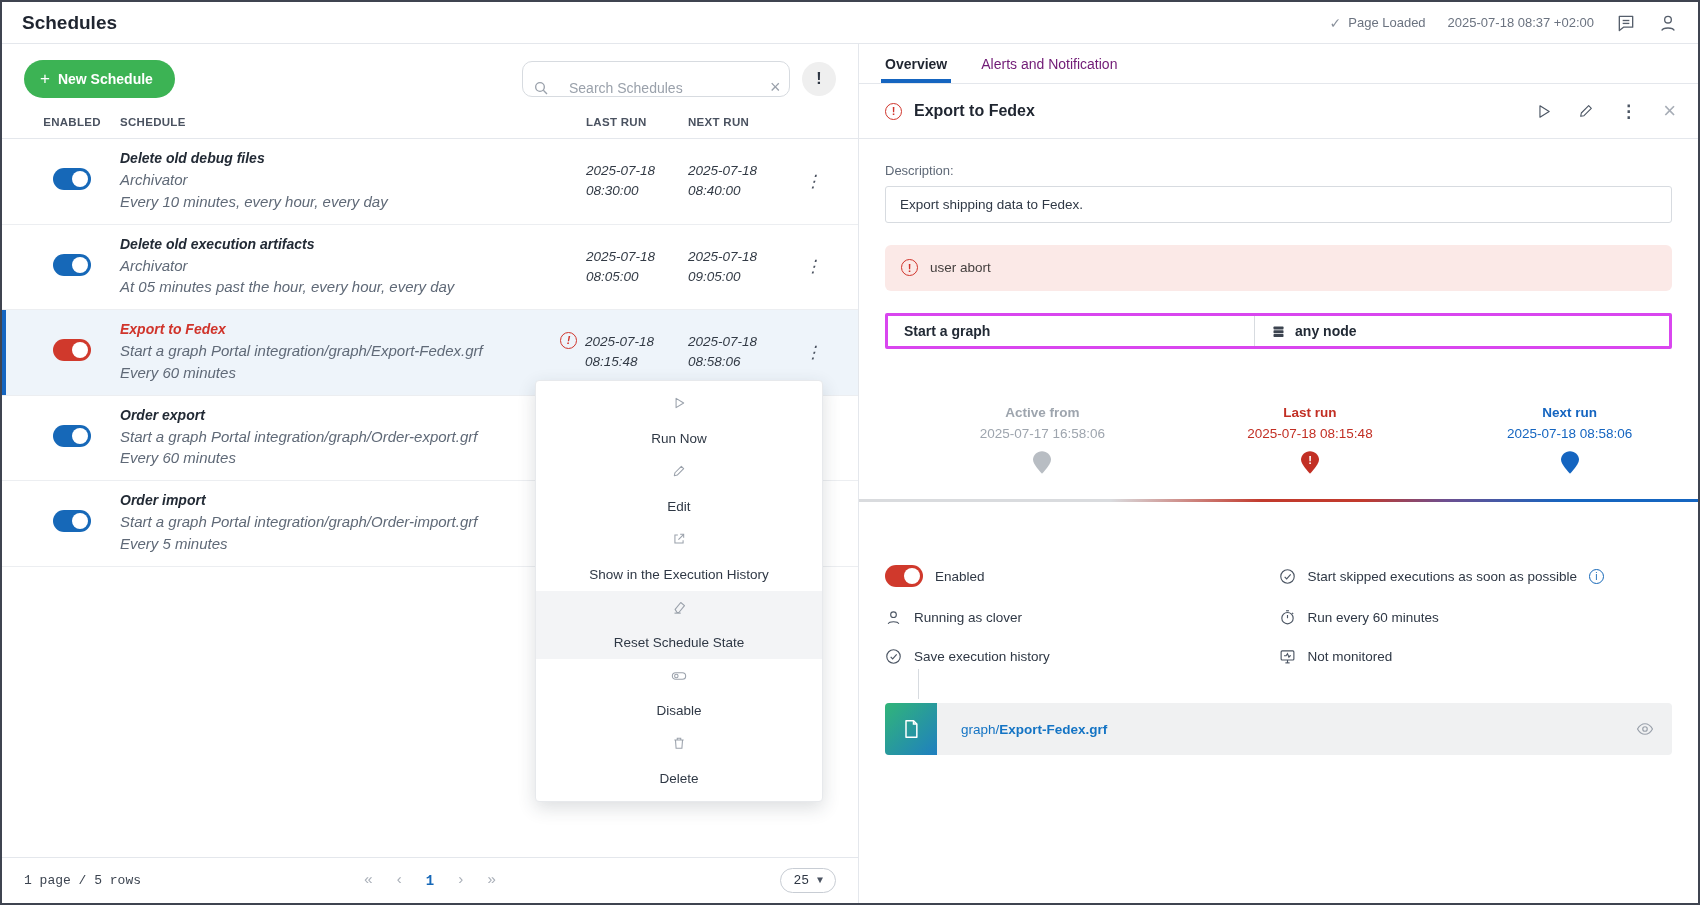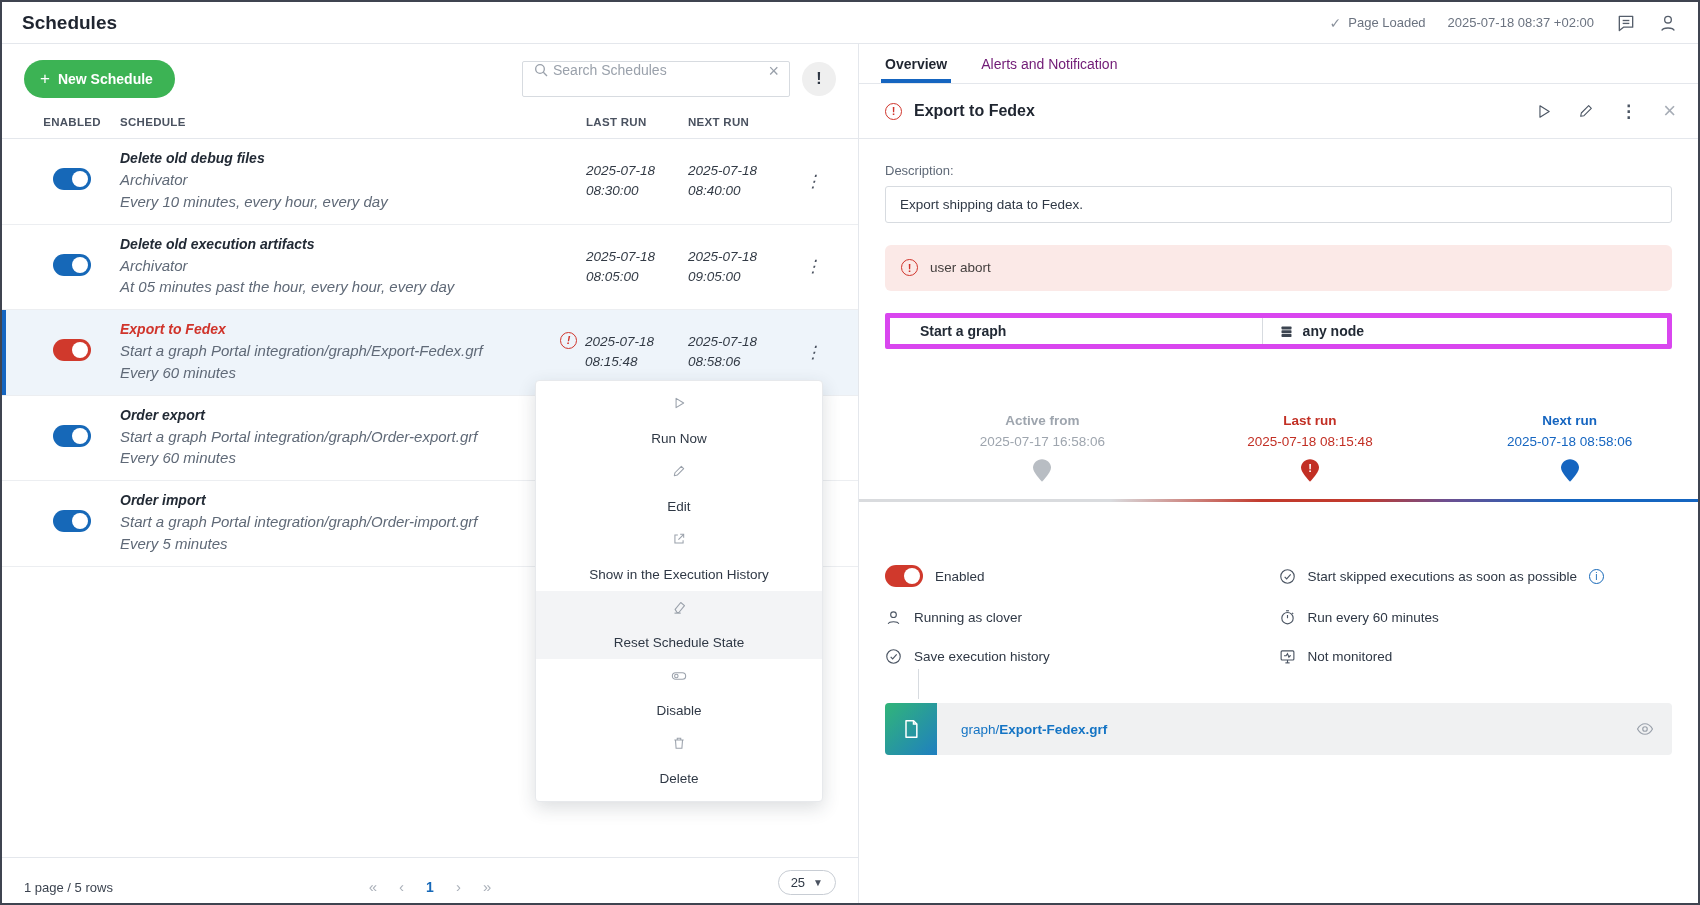--- a/index.html
+++ b/index.html
@@ -17,21 +17,21 @@
   
   .panes { flex:1; display:flex; min-height:0; }
   .left-pane { width:857px; flex:0 0 857px; border-right:1px solid #e4e7ec; display:flex; flex-direction:column; position:relative; }
   .right-pane { flex:1; display:flex; flex-direction:column; overflow:hidden; }
 
   
   .left-toolbar { display:flex; align-items:center; justify-content:space-between; padding:16px 22px 10px 22px; }
   .btn-new { display:flex; align-items:center; gap:8px; background:#3cb354; color:#fff; border:none; font-weight:bold; font-size:14px; padding:9px 22px 9px 16px; border-radius:19px; cursor:pointer; }
   .btn-new .plus { font-size:17px; font-weight:normal; }
   .search-wrap { display:flex; align-items:center; gap:12px; }
-  .search-box { display:flex; align-items:flex-start; width:268px; height:36px; border:1px solid #d7dbe0; border-radius:2px; padding:0 10px; gap:4px; }
+  .search-box { display:flex; align-items:flex-end; width:268px; height:36px; border:1px solid #d7dbe0; border-radius:10px; padding:0 10px; gap:20px; }
   .search-box input { border:none; outline:none; flex:1; font-size:14px; color:#333; font-family:"Liberation Sans", sans-serif; }
   .search-box input::placeholder { color:#9aa1ab; }
   .clear-x { color:#9aa1ab; font-size:18px; cursor:pointer; line-height:1; }
   .warn-round-btn { width:34px; height:34px; border-radius:50%; background:#efefef; border:none; font-weight:bold; font-size:16px; color:#2d3542; cursor:pointer; }
 
   
   .grid-cols { display:grid; grid-template-columns:96px 1fr 102px 102px 46px; align-items:center; }
   .table-head { padding:8px 22px 10px 22px; border-bottom:1px solid #e4e7ec; }
   .table-head span { font-size:11.5px; font-weight:bold; color:#4a5260; letter-spacing:.3px; }
   .rows { flex:1; overflow:hidden; }
@@ -54,21 +54,21 @@
   .toggle--danger { background:#d0392c; } .toggle--danger::after { right:3px; }
   .toggle-cell { text-align:center; }
 
   
   .ctx-menu { position:absolute; left:533px; top:336px; width:288px; background:#fff; border:1px solid #e7e9ec; border-radius:4px; box-shadow:0 6px 18px rgba(40,50,60,.16); padding:6px 0; z-index:30; }
   .ctx-item { display:flex; align-items:center; gap:18px; padding:9px 18px; font-size:13.5px; color:#2f3845; cursor:pointer;flex-direction:column; }
   .ctx-item--hover { background:#f3f4f6; }
   .ctx-item .ci { width:17px; display:flex; justify-content:center; color:#9aa1ab; flex:0 0 17px; }
 
   
-  .left-footer { flex:0 0 46px; border-top:1px solid #e4e7ec; display:flex; align-items:flex-end; padding:8px 22px; font-size:13px; color:#3c4450; position:relative; }
+  .left-footer { flex:0 0 46px; border-top:1px solid #e4e7ec; display:flex; align-items:center; padding:8px 22px; font-size:13px; color:#3c4450; position:relative;font-family:Liberation Mono, monospace; }
   .pager { position:absolute; left:50%; transform:translateX(-50%); display:flex; align-items:center; gap:22px; color:#aab0b9; font-size:15px; }
   .pager .pg-num { color:#1668b8; font-weight:bold; font-size:14px; }
   .page-size { margin-left:auto; border:1px solid #c8cdd4; border-radius:15px; padding:4px 12px; font-size:13px; color:#2f3845; display:flex; gap:8px; align-items:center; cursor:pointer; }
 
   
   .tabs { display:flex; gap:34px; padding:0 26px; border-bottom:1px solid #e4e7ec; flex:0 0 40px; align-items:stretch; }
   .tab { display:flex; align-items:center; font-size:14px; color:#701a75; cursor:pointer; position:relative; }
   .tab--active { font-weight:bold; color:#1f2530; }
   .tab--active::after { content:""; position:absolute; bottom:0; left:-4px; right:-4px; height:4px; background:#1565c0; }
 
@@ -79,26 +79,26 @@
 
   .detail-body { padding:24px 26px; overflow:hidden; flex:1; }
   .desc-label { font-size:13px; color:#5f6977; margin-bottom:8px; }
   .desc-box { border:1px solid #d7dbe0; border-radius:3px; padding:10px 14px; font-size:13.5px; color:#2f3845; }
   .meta-row { display:flex; margin-top:18px; font-size:13.5px; color:#3c4450; }
   .meta-row .meta-left { width:420px; }
 
   .error-banner { margin-top:22px; background:#fbe9e7; border-radius:6px; padding:12px 16px; display:flex; gap:12px; }
   .error-banner .lines { font-size:13.5px; color:#45403f; line-height:1.65; }
 
-  .start-boxes { margin-top:22px; display:flex; border:5px solid #d946ef; border-radius:2px; height:36px;padding-left:14px; }
+  .start-boxes { margin-top:22px; display:flex; border:3px solid #d946ef; border-radius:2px; height:36px; }
   .start-cell { display:flex; align-items:center; gap:9px; padding:0 16px; font-size:14px; font-weight:bold; color:#222a35; }
   .start-cell:first-child { width:47%; border-right:1px solid #d7dbe0; }
 
   .timeline { position:relative; margin-top:48px; height:110px; }
-  .tl-stop { position:absolute; top:16px; transform:translateX(-50%); text-align:center; width:220px; }
+  .tl-stop { position:absolute; top:8px; transform:translateX(-50%); text-align:center; width:220px; }
   .tl-label { font-size:13.5px; font-weight:bold; margin-bottom:6px; }
   .tl-date { font-size:13.5px; }
   .tl-pin { margin-top:10px; display:flex; justify-content:center; }
   .tl-gray .tl-label, .tl-gray .tl-date { color:#9ea5ae; }
   .tl-red .tl-label, .tl-red .tl-date { color:#c22f24; }
   .tl-blue .tl-label, .tl-blue .tl-date { color:#1565c0; }
   .tl-line { position:absolute; left:-26px; right:-26px; top:102px; height:3px;
     background:linear-gradient(90deg,#d9dbde 0%,#d9dbde 30%,#c23a2d 48%,#c23a2d 60%,#6d4f90 70%,#1565c0 84%,#1565c0 100%); }
 
   .settings { margin-top:58px; display:grid; grid-template-columns:1fr 1fr; row-gap:22px; }

